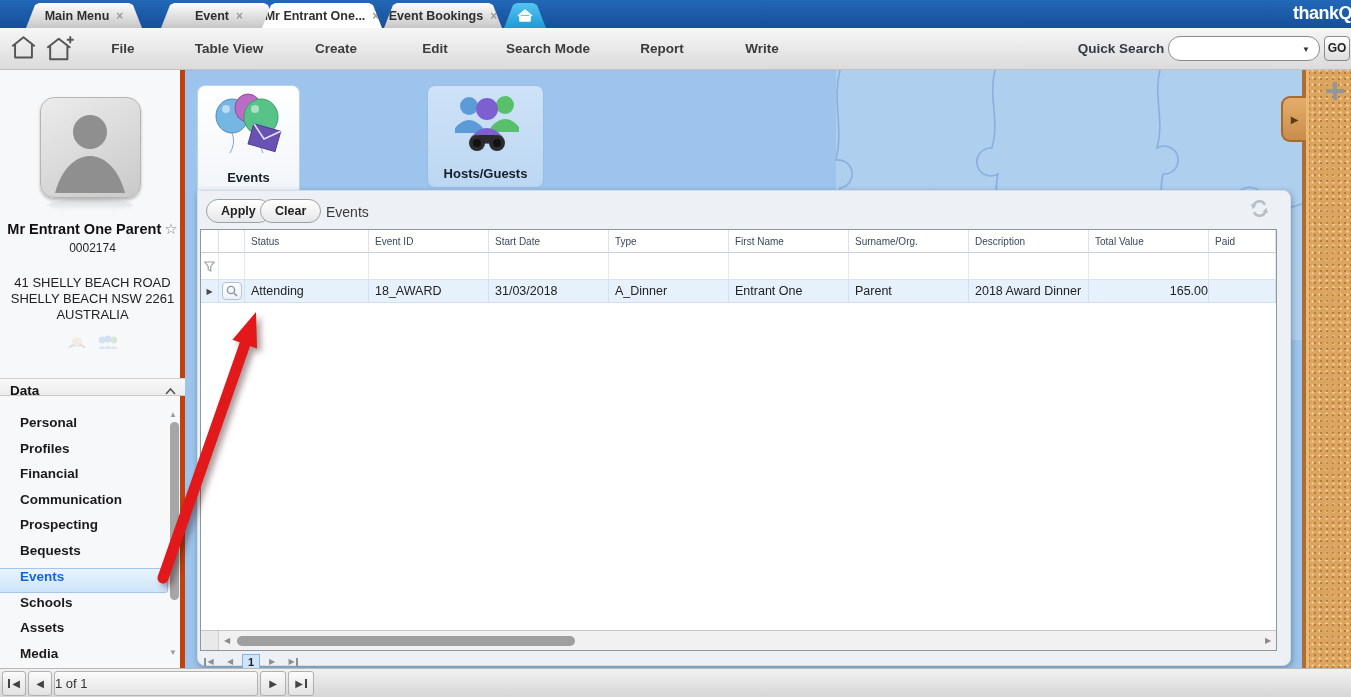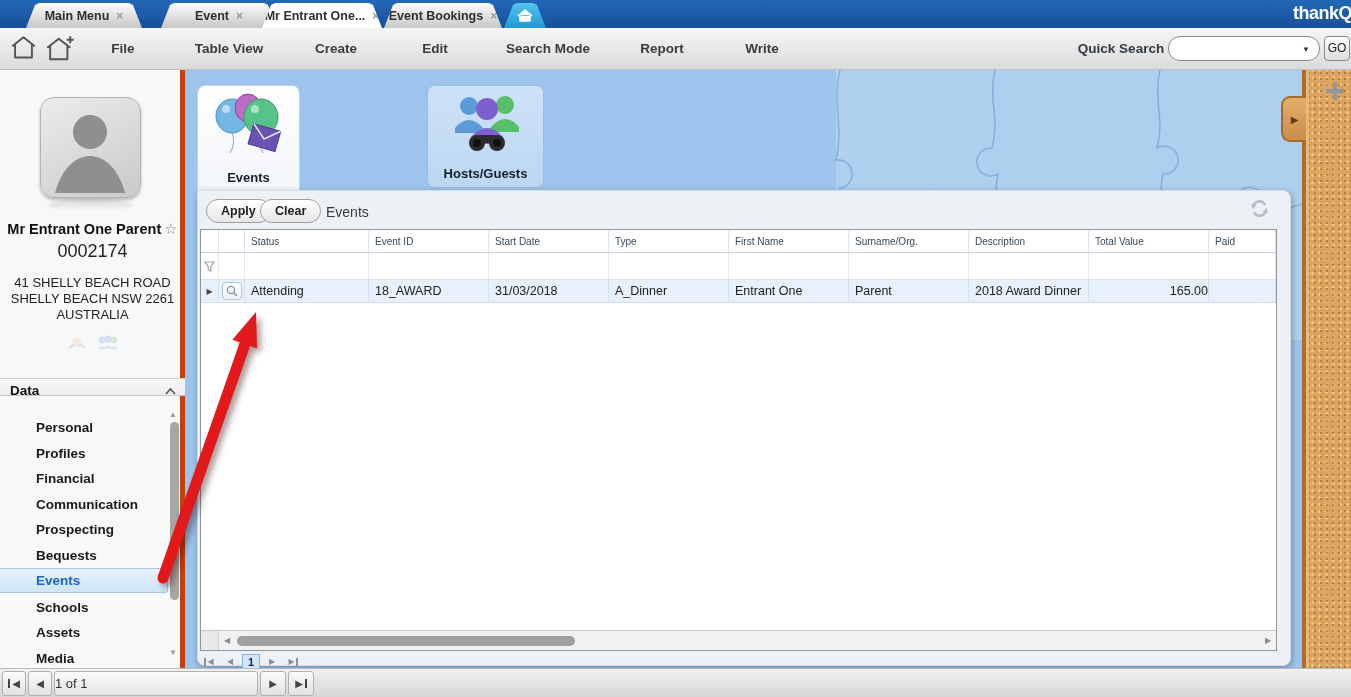--- a/index.html
+++ b/index.html
@@ -28,21 +28,21 @@
   .menu-item { position:absolute; top:13px; transform:translateX(-50%);
     font-size:13.5px; font-weight:600; color:#3c3c3c; cursor:default; }
   .homeicons { position:absolute; left:10px; top:7px; display:flex; gap:8px; }
   .qs-label { position:absolute; top:13px; transform:translateX(-50%); left:1121px;
     font-size:13.5px; font-weight:700; color:#333a44; }
   .qs-combo { position:absolute; left:1168px; top:8px; width:152px; height:25px;
     background:#fff; border:1px solid #8a8a8a; border-radius:12px; }
   .qs-combo .arrow { position:absolute; right:9px; top:8px; font-size:8px; color:#333; }
   .qs-go { position:absolute; left:1324px; top:8px; width:26px; height:25px;
     border:1px solid #8a8a8a; border-radius:4px; background:linear-gradient(#ffffff,#dcdcdc);
-    font-size:12px; font-weight:400; color:#222; text-align:center; line-height:23px; }
+    font-size:12px; font-weight:700; color:#222; text-align:center; line-height:23px; }
   
   .content { position:absolute; left:0; top:70px; width:1351px; height:598px; background:#9cc4ec; }
   .puzzle { position:absolute; left:540px; top:0; pointer-events:none; }
   
   .cork { position:absolute; left:1302px; top:0; width:49px; height:598px;
     background-color:#dca55f;
     background-image:radial-gradient(rgba(146,86,26,.5) 1px, transparent 1.4px),
                      radial-gradient(rgba(255,232,196,.55) 1px, transparent 1.3px);
     background-size:6px 6px, 7px 7px; background-position:0 0, 3px 4px;
     border-left:4px solid #ad6d2c; box-shadow:inset 3px 0 0 #e8b878; }
@@ -59,32 +59,32 @@
     background:#f7f8fa; border-right:5px solid #c2410c; }
   .avatar { position:absolute; left:40px; top:27px; width:101px; height:101px;
     border:1px solid #b5b5b5; border-radius:14px; overflow:hidden;
     background:linear-gradient(150deg,#ececec,#c9c9c9); box-shadow:0 2px 3px rgba(0,0,0,.25); }
   .avatar-reflection { position:absolute; left:48px; top:129px; width:85px; height:12px;
     background:linear-gradient(rgba(120,120,120,.25),transparent); border-radius:50%/60%; filter:blur(1px); }
   .contact-name { position:absolute; left:0; top:150px; width:185px; text-align:center;
     font-size:14.5px; font-weight:700; color:#101010; }
   .fav-star { color:#8d8d8d; font-size:15px; font-weight:400; margin-left:3px; }
   .contact-id { position:absolute; left:0; top:171px; width:185px; text-align:center;
-    font-size:18px; color:#222; }
+    font-size:12px; color:#222; }
   .address { position:absolute; left:0; top:205px; width:185px; text-align:center;
     font-size:13px; color:#222; line-height:16px; }
   .mini-icons { position:absolute; left:0; top:265px; width:185px; display:flex;
     justify-content:center; gap:10px; opacity:.3; }
   .data-header { position:absolute; left:0; top:308px; width:185px; height:18px;
     background:linear-gradient(#f8f8f8,#ededed); border-top:1px solid #cfcfcf; border-bottom:1px solid #c9c9c9; }
   .data-header .lbl { position:absolute; left:10px; top:4px; font-size:13.5px; font-weight:700; color:#111; }
   .data-header .chev { position:absolute; right:9px; top:9px; }
   .side-list { position:absolute; left:0; top:334px; width:185px; height:264px; overflow:hidden; }
-  .side-item { position:absolute; left:0; width:168px; height:25px; padding-left:36px;
-    font-size:13.5px; font-weight:700; color:#1a1a1a; display:flex; align-items:center; cursor:default; }
+  .side-item { position:absolute; left:0; width:168px; height:25px; padding-left:20px;
+    font-size:13.5px; font-weight:700; color:#1a1a1a; display:flex; align-items:flex-start; cursor:default; }
   .side-item.selected { background:linear-gradient(#e9f4fe,#cde4f8); border:1px solid #a3c7ea;
     border-left:none; border-radius:0 3px 3px 0; color:#1565d8; }
   .side-scroll-up   { position:absolute; left:169px; top:340px; font-size:8px; color:#9a9a9a; }
   .side-scroll-down { position:absolute; left:169px; top:578px; font-size:8px; color:#9a9a9a; }
   .side-scroll-thumb { position:absolute; left:170px; top:352px; width:9px; height:178px;
     background:#a6a6a6; border-radius:5px; }
   
   .card { position:absolute; top:15px; height:103px; background:linear-gradient(#cde2f7,#bcd7f2);
     border:1px solid #9dbce0; border-radius:8px; }
   .card.active { height:106px; background:linear-gradient(#ffffff,#f2f5f9);

